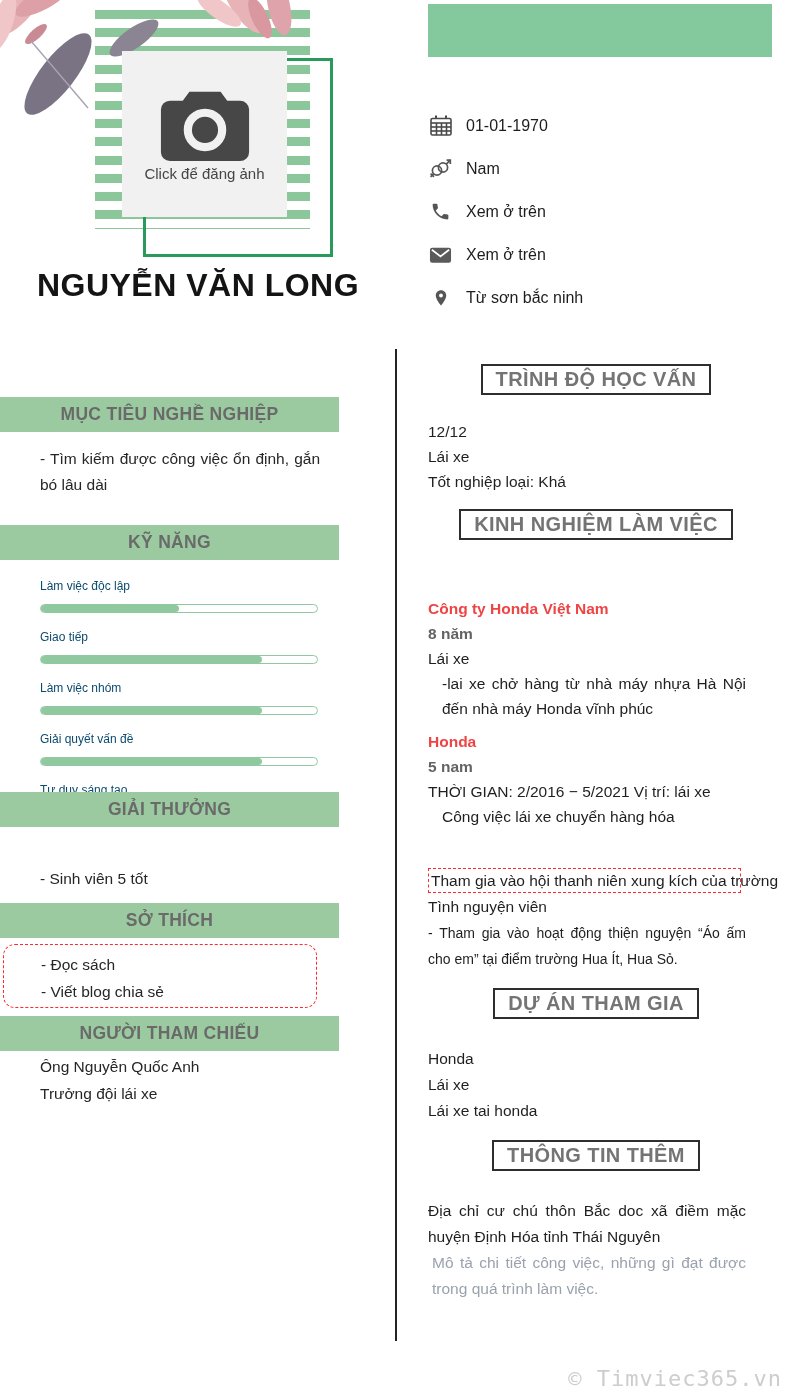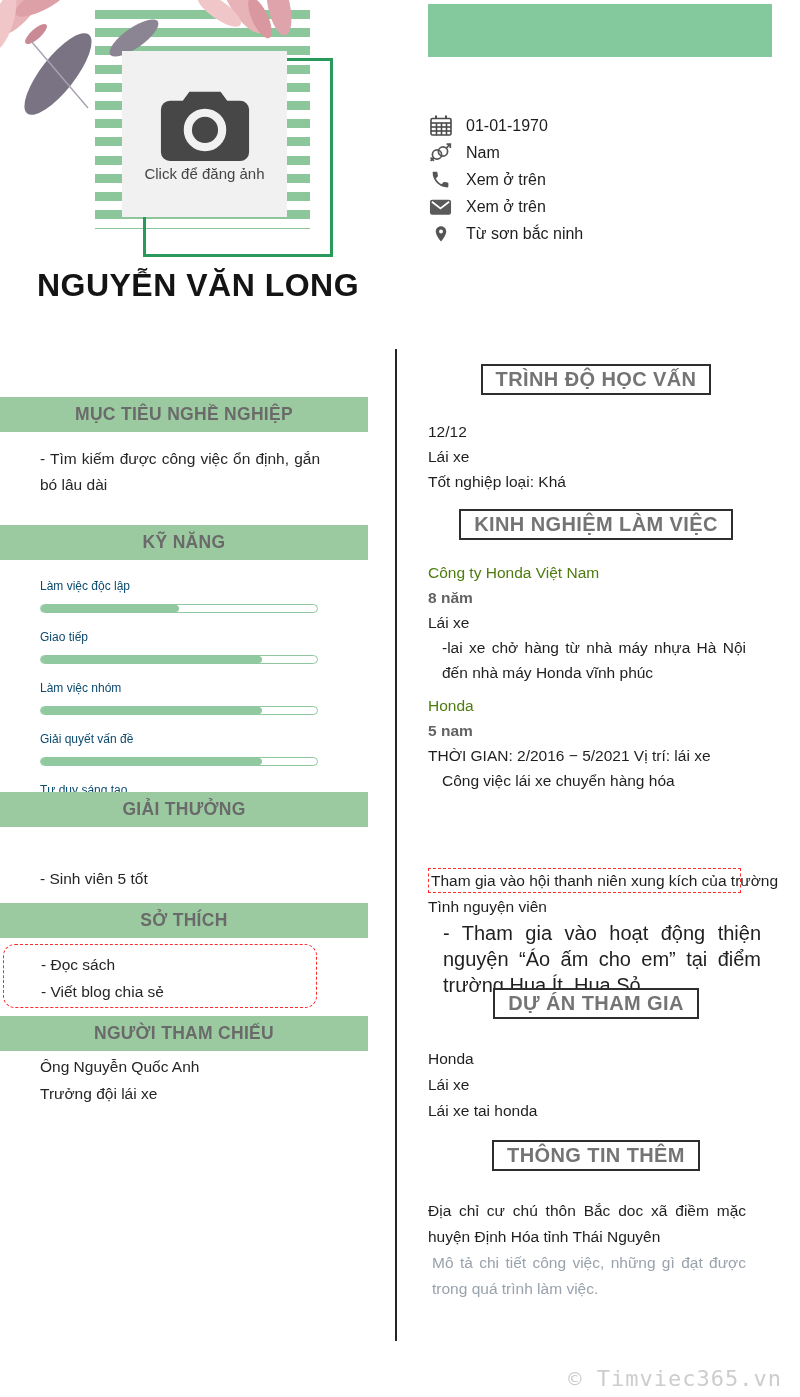--- a/index.html
+++ b/index.html
@@ -14,51 +14,51 @@
   .photo{position:absolute;left:122px;top:51px;width:165px;height:166px;background:#f1f1f1;z-index:4;
          display:flex;flex-direction:column;align-items:center;justify-content:center;cursor:pointer;}
   .photo-label{font-size:15px;color:#454545;}
   
   .name{position:absolute;left:0;top:267px;width:396px;text-align:center;
         font-size:32px;font-weight:bold;color:#141414;letter-spacing:.5px;}
   .job-title{position:absolute;left:0;top:309px;width:396px;text-align:center;
         font-size:17px;color:#787878;}
   
   .topbar{position:absolute;left:428px;top:4px;width:344px;height:53px;background:#84c89d;}
-  .contact{position:absolute;left:428px;top:114px;width:344px;display:flex;flex-direction:column;gap:4px;}
+  .contact{position:absolute;left:428px;top:114px;width:344px;display:flex;flex-direction:column;gap:20px;}
   .contact-row{display:flex;align-items:center;gap:13px;height:23px;}
   .contact-row .ico{width:25px;display:flex;justify-content:center;}
   .contact-row .txt{font-size:16px;color:#1d1d1d;}
   
   .divider{position:absolute;left:395px;top:349px;width:2px;height:992px;background:#242424;}
   
-  .band{position:absolute;left:0;width:368px;height:35px;background:#9bcaa1;
+  .band{position:absolute;left:0;width:339px;height:35px;background:#9bcaa1;
         color:#6a6a6a;font-weight:bold;font-size:17.5px;text-align:center;line-height:35px;letter-spacing:.3px;}
   .sidetext{position:absolute;left:40px;width:280px;font-size:15.5px;color:#262626;line-height:26px;text-align:justify;}
   .skills{position:absolute;left:40px;top:576px;width:278px;}
   .skill{margin-bottom:14px;}
   .skill-label{font-size:12px;color:#0c4a6e;line-height:20px;}
   .skillbar{margin-top:8px;width:276px;height:7px;border:1px solid #90c9a0;border-radius:5px;background:#fff;}
   .skillfill{height:100%;border-radius:5px;background:#90c9a0;}
   .dashed-box{border:1px dashed #ff2a2a;border-radius:12px;}
   .hobby-box{position:absolute;left:3px;top:944px;width:314px;height:64px;padding:6px 0 0 37px;box-sizing:border-box;}
   .hobby-box div{font-size:15.5px;color:#262626;line-height:27px;}
   .ref{position:absolute;left:40px;top:1053px;width:290px;font-size:15.5px;color:#262626;line-height:27px;}
   
   .rhead{position:absolute;left:428px;width:336px;display:flex;justify-content:center;}
   .rhead span{border:2px solid #2e2e2e;padding:2px 13px;font-size:20px;font-weight:bold;
               color:#747474;letter-spacing:.4px;background:#fff;white-space:nowrap;}
   .rblock{position:absolute;left:428px;width:318px;font-size:15.5px;color:#1f1f1f;line-height:25px;}
-  .xp-company{font-weight:normal;color:#4d7c0f;}
+  .xp-company{font-weight:bold;color:#ef4444;margin-top:36px;}
   .xp-duration{font-weight:bold;color:#636363;}
   .xp-desc{padding-left:14px;text-align:justify;}
   .hl-box{position:absolute;left:428px;top:868px;width:313px;height:25px;border-radius:0;
           border:1px dashed #ff2a2a;font-size:15.5px;color:#1f1f1f;line-height:24px;padding-left:2px;box-sizing:border-box;white-space:nowrap;}
   .act-role{position:absolute;left:428px;top:894px;width:318px;font-size:15.5px;color:#1f1f1f;line-height:26px;}
-  .act-text{position:absolute;left:428px;top:920px;width:318px;font-size:20px;color:#1f1f1f;line-height:26px;text-align:justify;margin-left:15px;}
+  .act-text{position:absolute;left:428px;top:920px;width:318px;font-size:14px;color:#1f1f1f;line-height:26px;text-align:justify;}
   .addl-text{text-align:justify;}
   .placeholder{color:#9aa2ad;padding-left:4px;text-align:justify;}
   .watermark{position:absolute;right:18px;top:1366px;font-family:"DejaVu Sans Mono","Liberation Mono",monospace;
              font-size:22px;color:#cdcdcd;letter-spacing:1px;}
 </style>
 </head>
 <body>
 
 <div class="page">
 

